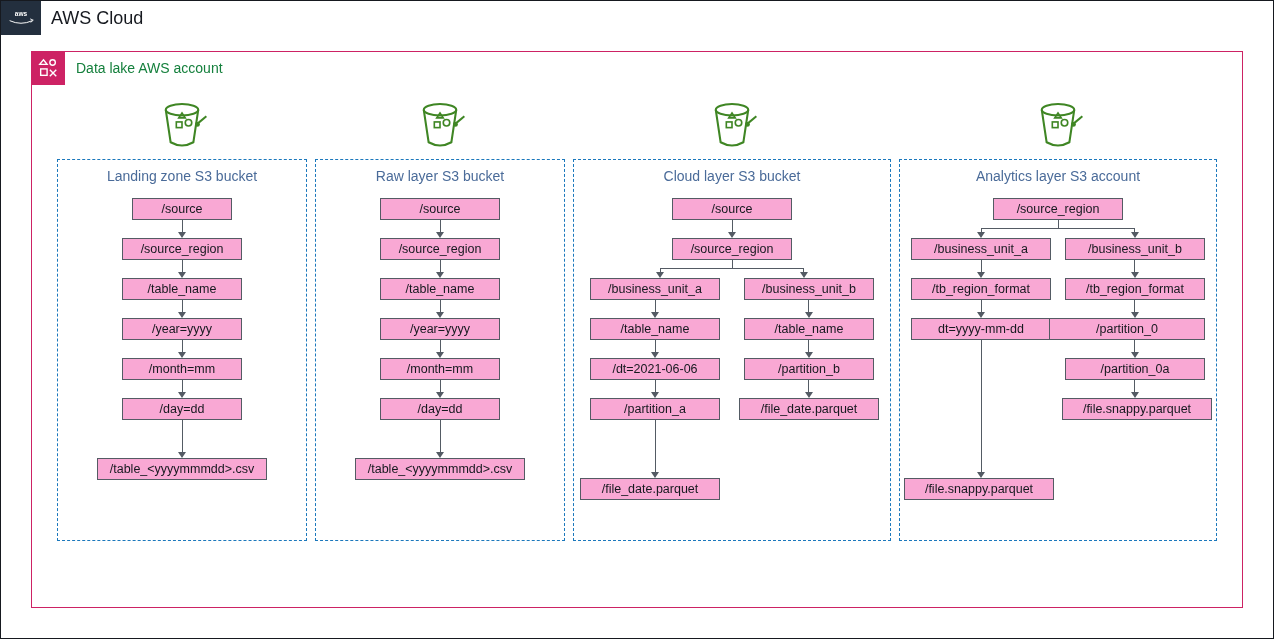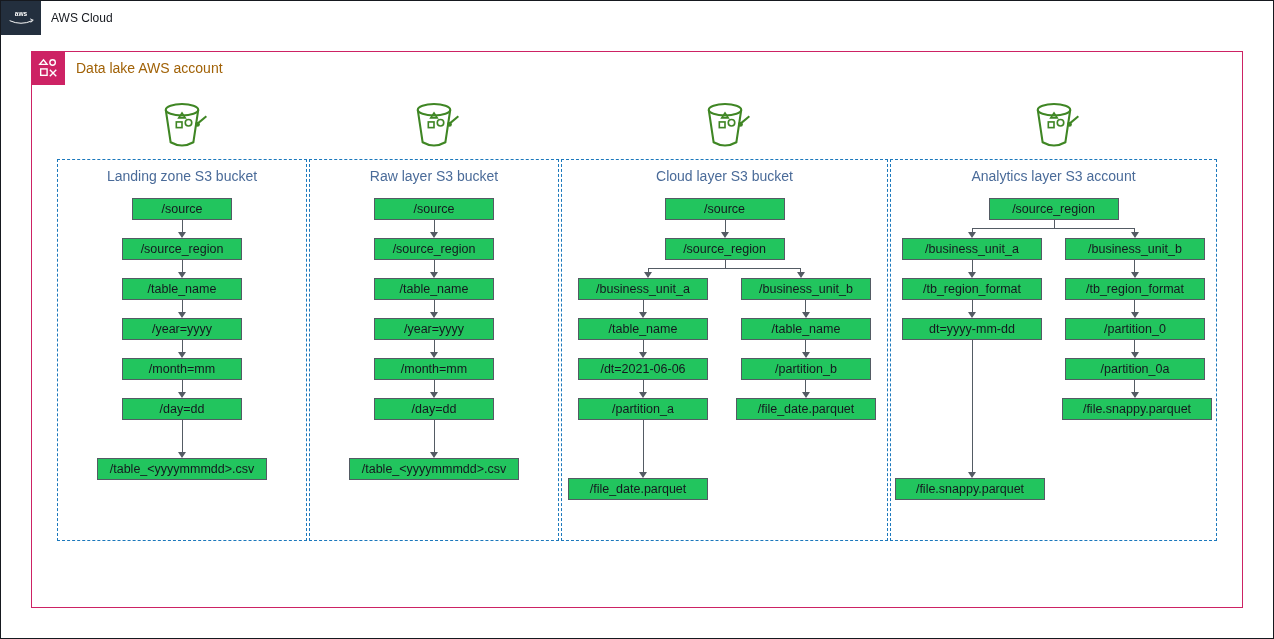--- a/index.html
+++ b/index.html
@@ -29,21 +29,21 @@
     width: 40px; height: 34px;
     background: #232f3e;
     display: flex;
     align-items: center;
     justify-content: center;
     color: #fff;
     font-size: 10px;
     font-weight: bold;
   }
   .aws-logo svg { width: 28px; height: 18px; }
-  .aws-cloud-title { font-size: 12px; }
+  .aws-cloud-title { font-size: 18px; }
 
   .account-box {
     position: absolute;
     top: 50px;
     left: 30px;
     right: 30px;
     bottom: 30px;
     border: 1px solid #CD2264;
   }
   .account-badge {
@@ -53,33 +53,33 @@
     background: #CD2264;
     display: flex;
     align-items: center;
     justify-content: center;
   }
   .account-badge svg { width: 22px; height: 22px; }
   .account-title {
     position: absolute;
     top: 8px;
     left: 44px;
-    color: #a16207;
+    color: #15803d;
     font-size: 14px;
   }
 
   .buckets-row {
     position: absolute;
     top: 45px;
     left: 25px;
     right: 25px;
     bottom: 20px;
     display: flex;
     justify-content: center;
-    gap: 2px;
+    gap: 8px;
   }
   .bucket-col { flex: 1 1 0; position: relative; }
 
   .bucket-icon-wrap {
     height: 58px;
     display: flex;
     align-items: center;
     justify-content: center;
     margin-bottom: 4px;
   }
@@ -91,21 +91,21 @@
   }
   .bucket-title {
     text-align: center;
     color: #4A6B99;
     font-size: 14px;
     margin-bottom: 14px;
   }
 
   .node-box {
     border: 1px solid #545B64;
-    background: #22c55e;
+    background: #f9a8d4;
     font-size: 12.5px;
     text-align: center;
     padding: 3px 6px;
     position: absolute;
     white-space: nowrap;
   }
 
   .bucket-body { position: relative; }
 
   
@@ -318,21 +318,21 @@
             <div class="arrow v" style="left:75px;top:142px;height:134px"></div>
               <div class="arrow-head" style="left:71px;top:274px"></div>
             <div class="node-box" style="left:-2px;top:280px;width:150px">/file.snappy.parquet</div>
 
             <div class="node-box" style="right:5px;top:40px;width:140px">/business_unit_b</div>
             <div class="arrow v" style="right:75px;top:62px;height:14px"></div>
               <div class="arrow-head" style="right:71px;top:74px"></div>
             <div class="node-box" style="right:5px;top:80px;width:140px">/tb_region_format</div>
             <div class="arrow v" style="right:75px;top:102px;height:14px"></div>
               <div class="arrow-head" style="right:71px;top:114px"></div>
-            <div class="node-box" style="right:5px;top:120px;width:140px">/partition_0</div>
+            <div class="node-box" style="right:5px;top:120px;width:156px">/partition_0</div>
             <div class="arrow v" style="right:75px;top:142px;height:14px"></div>
               <div class="arrow-head" style="right:71px;top:154px"></div>
             <div class="node-box" style="right:5px;top:160px;width:140px">/partition_0a</div>
             <div class="arrow v" style="right:75px;top:182px;height:14px"></div>
               <div class="arrow-head" style="right:71px;top:194px"></div>
             <div class="node-box" style="right:-2px;top:200px;width:150px">/file.snappy.parquet</div>
           </div>
         </div>
       </div>
 

